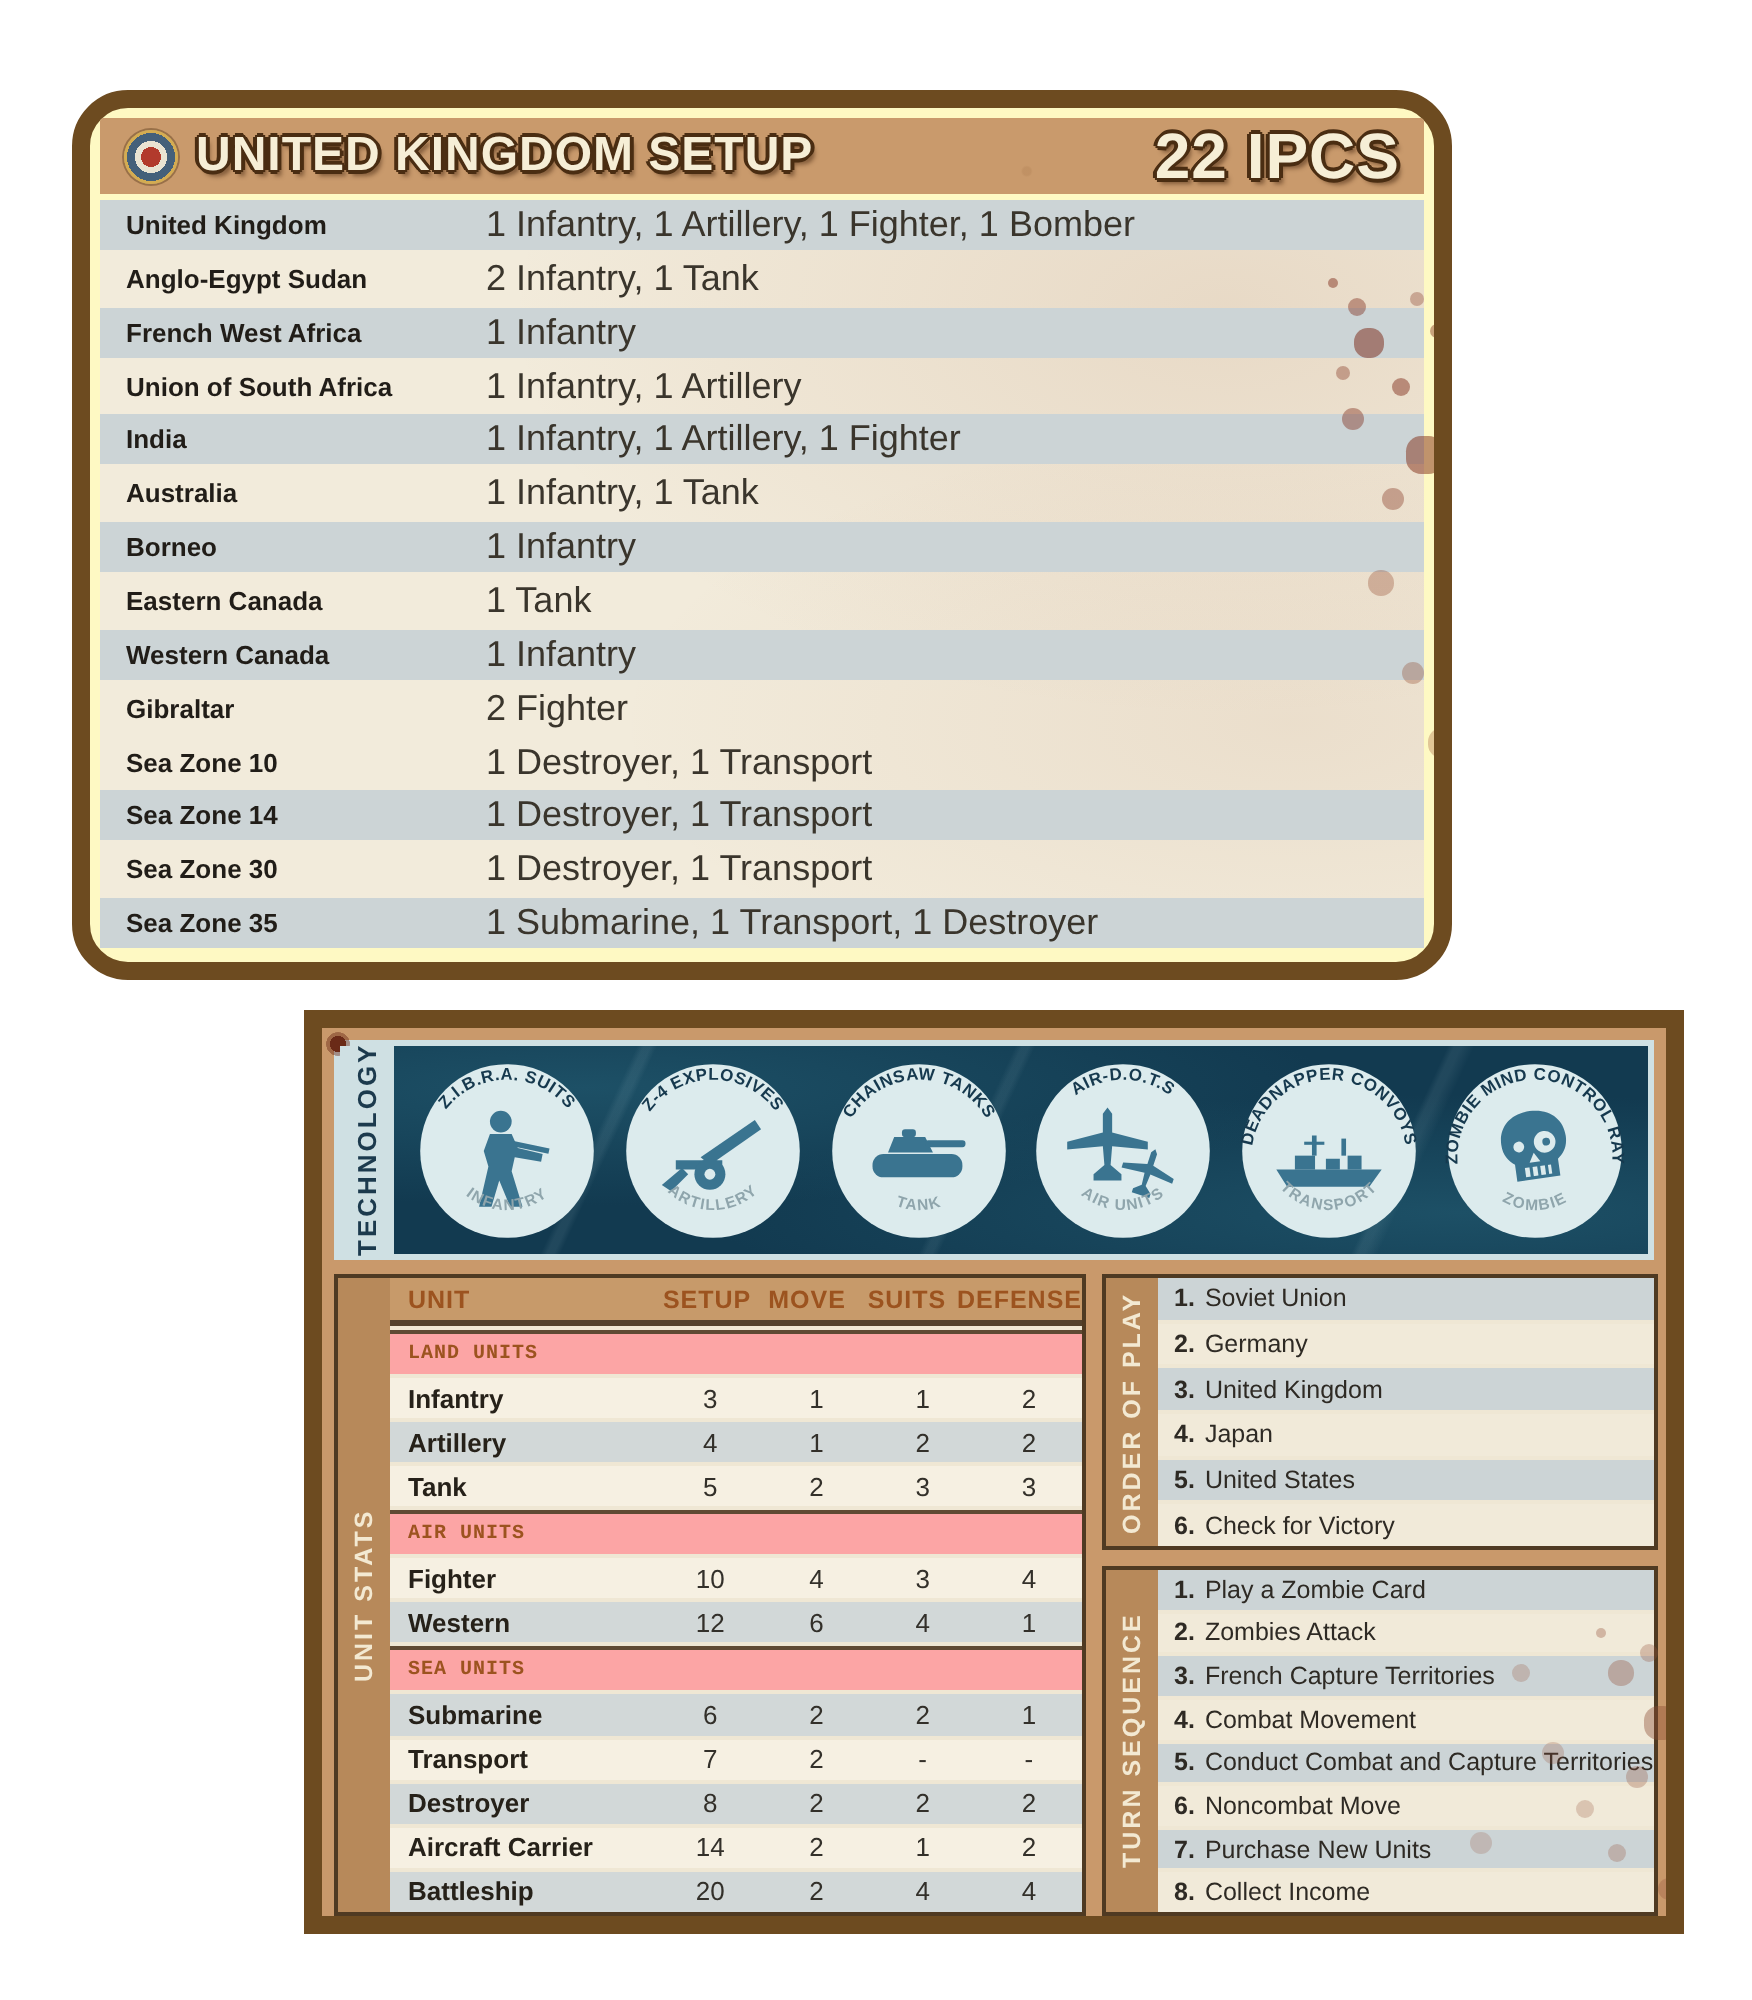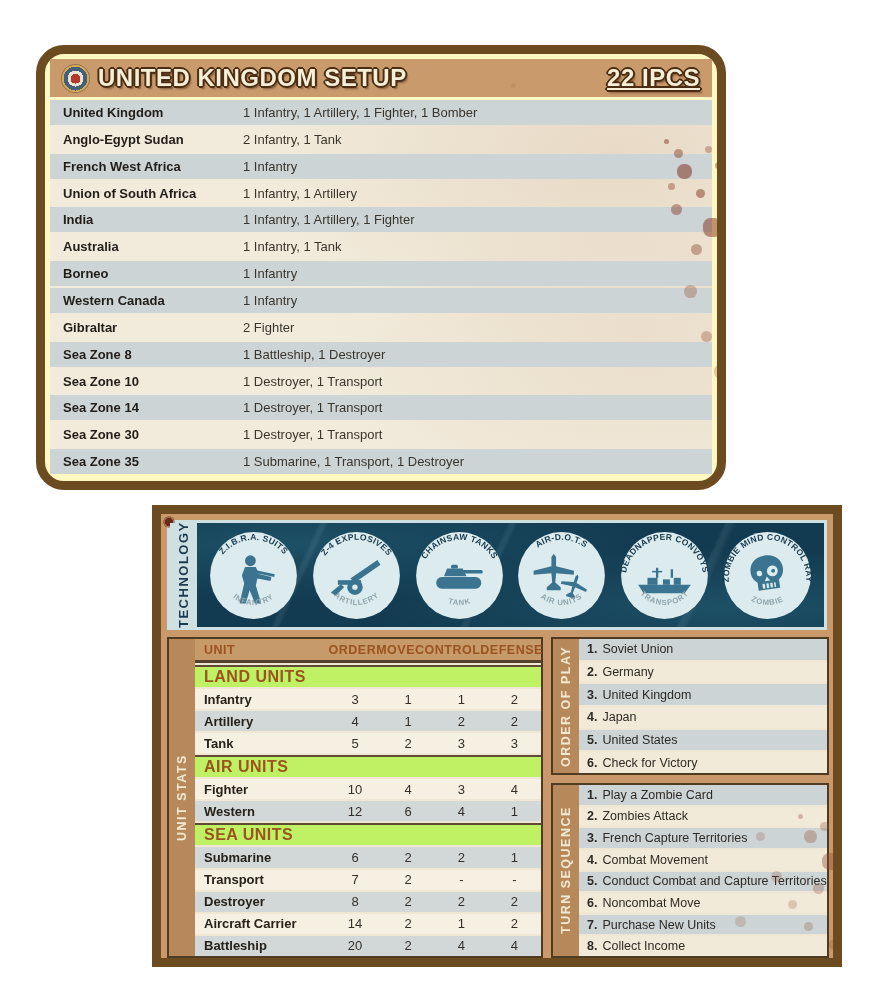--- a/index.html
+++ b/index.html
@@ -20,33 +20,33 @@
     width:27px;height:27px;border-radius:50%;flex:none;margin-right:9px;
     background:radial-gradient(circle, #b23a2c 0 5px, #e9e3d2 5px 8px, #44607a 8px 12px, #d3ac52 12px 14px);
     box-shadow:0 0 0 1px rgba(80,50,20,.4);
   }
   .setup-title{
     margin:0;flex:1;font-size:24px;font-weight:800;letter-spacing:.5px;color:#f6eed6;
     text-shadow:-2px 0 0 #4a2d12, 2px 0 0 #4a2d12, 0 -2px 0 #4a2d12, 0 2px 0 #4a2d12,
                 -1px -1px 0 #4a2d12, 1px 1px 0 #4a2d12, 1px -1px 0 #4a2d12, -1px 1px 0 #4a2d12, 2px 3px 2px rgba(60,30,10,.5);
     white-space:nowrap;
   }
-  .ipcs{font-size:24px;font-weight:800;color:#f6eed6;letter-spacing:.5px;
+  .ipcs{font-size:32px;font-weight:800;color:#f6eed6;letter-spacing:.5px;
     text-shadow:-2px 0 0 #4a2d12, 2px 0 0 #4a2d12, 0 -2px 0 #4a2d12, 0 2px 0 #4a2d12,
-                -1px -1px 0 #4a2d12, 1px 1px 0 #4a2d12, 1px -1px 0 #4a2d12, -1px 1px 0 #4a2d12, 2px 3px 2px rgba(60,30,10,.5);text-decoration:underline;}
+                -1px -1px 0 #4a2d12, 1px 1px 0 #4a2d12, 1px -1px 0 #4a2d12, -1px 1px 0 #4a2d12, 2px 3px 2px rgba(60,30,10,.5);}
   .setup-rows{
     margin-top:3px;display:flex;flex-direction:column;gap:2px;height:374px;
     background:radial-gradient(ellipse at 85% 15%, rgba(170,110,70,.14), transparent 45%),
                radial-gradient(ellipse at 90% 70%, rgba(170,110,70,.10), transparent 40%), #f2ebdb;
   }
   .setup-row{flex:1;display:flex;align-items:center;}
   .setup-row.gray{background:#ccd4d6;}
   .setup-row.cream{background:transparent;}
   .t-name{flex:0 0 180px;padding-left:13px;font-weight:bold;font-size:13px;color:#211d18;}
-  .t-units{flex:1;font-size:13px;color:#3a352c;}
+  .t-units{flex:1;font-size:18px;color:#3a352c;}
   
   .board-panel{left:152px;top:505px;width:690px;height:462px;background:#c9996b;padding:6px;
     background-image:radial-gradient(circle at 30% 80%, rgba(120,70,30,.10) 0 2px, transparent 3px),
                      radial-gradient(circle at 80% 20%, rgba(120,70,30,.10) 0 2px, transparent 3px);}
   .board-panel::before{content:"";position:absolute;left:2px;top:2px;width:12px;height:12px;border-radius:50%;
     background:radial-gradient(circle,#6a2a17 0 4px, rgba(106,42,23,.45) 4px 6px, transparent 6px);}
   .tech-band{height:104px;background:#cfe0e3;padding:3px;display:flex;box-shadow:0 0 0 1px #3e3category,#00000022;}
   .tech-label{
     flex:0 0 27px;display:flex;align-items:center;justify-content:center;
     writing-mode:vertical-rl;transform:rotate(180deg);
@@ -68,22 +68,22 @@
     writing-mode:vertical-rl;transform:rotate(180deg);
     font-size:12.5px;font-weight:bold;letter-spacing:1.5px;color:#f3e9d2;background:#b7895a;
   }
   .stats-box{flex:0 0 372px;display:flex;border:2px solid #4f3a22;background:#efe7d4;}
   .stats-box .vlabel{flex:0 0 26px;}
   .stats-table{flex:1;display:flex;flex-direction:column;gap:2px;background:#efe7d4;}
   .stats-head{flex:none;height:21px;display:flex;align-items:center;background:#c79a6a;border-bottom:3px solid #53412c;}
   .stats-head span{font-size:12.5px;font-weight:bold;color:#9c531f;letter-spacing:.5px;}
   .col-unit{flex:0 0 36%;text-align:left;padding-left:9px;}
   .col-num{flex:1;text-align:center;}
-  .sec-row{flex:none;height:20px;display:flex;align-items:center;background:#bef264;border-top:2px solid #5f4a33;
-    font-size:16px;font-weight:bold;color:#9c531f;letter-spacing:.5px;padding-left:9px;}
+  .sec-row{flex:none;height:20px;display:flex;align-items:center;background:#fca5a5;border-top:2px solid #5f4a33;
+    font-size:10px;font-weight:bold;color:#9c531f;letter-spacing:.5px;padding-left:9px;font-family:Liberation Mono, monospace;}
   .stats-row{flex:1;display:flex;align-items:center;}
   .stats-row.gray{background:#d2d8d8;}
   .stats-row.cream{background:#f6f0e2;}
   .stats-row .col-unit{font-weight:bold;font-size:13px;color:#262119;}
   .stats-row .col-num{font-size:13px;color:#33302a;}
   .right-col{flex:1;display:flex;flex-direction:column;gap:8px;}
   .list-box{display:flex;border:2px solid #4f3a22;background:#efe7d4;}
   .list-box .vlabel{flex:0 0 26px;}
   .order-box{flex:0 0 134px;}
   .turn-box{flex:1;}
@@ -147,31 +147,31 @@
           <span class="t-units">1 Infantry, 1 Artillery, 1 Fighter</span>
         </div>
         <div class="setup-row cream">
           <span class="t-name">Australia</span>
           <span class="t-units">1 Infantry, 1 Tank</span>
         </div>
         <div class="setup-row gray">
           <span class="t-name">Borneo</span>
           <span class="t-units">1 Infantry</span>
         </div>
+        <div class="setup-row cream">
+          <span class="t-name">Eastern Canada</span>
+          <span class="t-units">1 Tank</span>
+        </div>
         <div class="setup-row gray">
           <span class="t-name">Western Canada</span>
           <span class="t-units">1 Infantry</span>
         </div>
         <div class="setup-row cream">
           <span class="t-name">Gibraltar</span>
           <span class="t-units">2 Fighter</span>
-        </div>
-        <div class="setup-row gray">
-          <span class="t-name">Sea Zone 8</span>
-          <span class="t-units">1 Battleship, 1 Destroyer</span>
         </div>
         <div class="setup-row cream">
           <span class="t-name">Sea Zone 10</span>
           <span class="t-units">1 Destroyer, 1 Transport</span>
         </div>
         <div class="setup-row gray">
           <span class="t-name">Sea Zone 14</span>
           <span class="t-units">1 Destroyer, 1 Transport</span>
         </div>
         <div class="setup-row cream">
@@ -289,23 +289,23 @@
               <text class="arc-bot" text-anchor="middle"><textPath href="#ab5" startOffset="50%">ZOMBIE</textPath></text>
             </svg></div>
         </div>
     </div>
     <div class="board-body">
       <div class="stats-box">
         <div class="vlabel">UNIT STATS</div>
         <div class="stats-table" id="stats-table">
             <div class="stats-head">
               <span class="col-unit">UNIT</span>
-              <span class="col-num">ORDER</span>
+              <span class="col-num">SETUP</span>
               <span class="col-num">MOVE</span>
-              <span class="col-num">CONTROL</span>
+              <span class="col-num">SUITS</span>
               <span class="col-num">DEFENSE</span>
             </div>
             <div class="sec-row">LAND UNITS</div>
             <div class="stats-row cream">
               <span class="col-unit">Infantry</span>
               <span class="col-num">3</span>
               <span class="col-num">1</span>
               <span class="col-num">1</span>
               <span class="col-num">2</span>
             </div>

